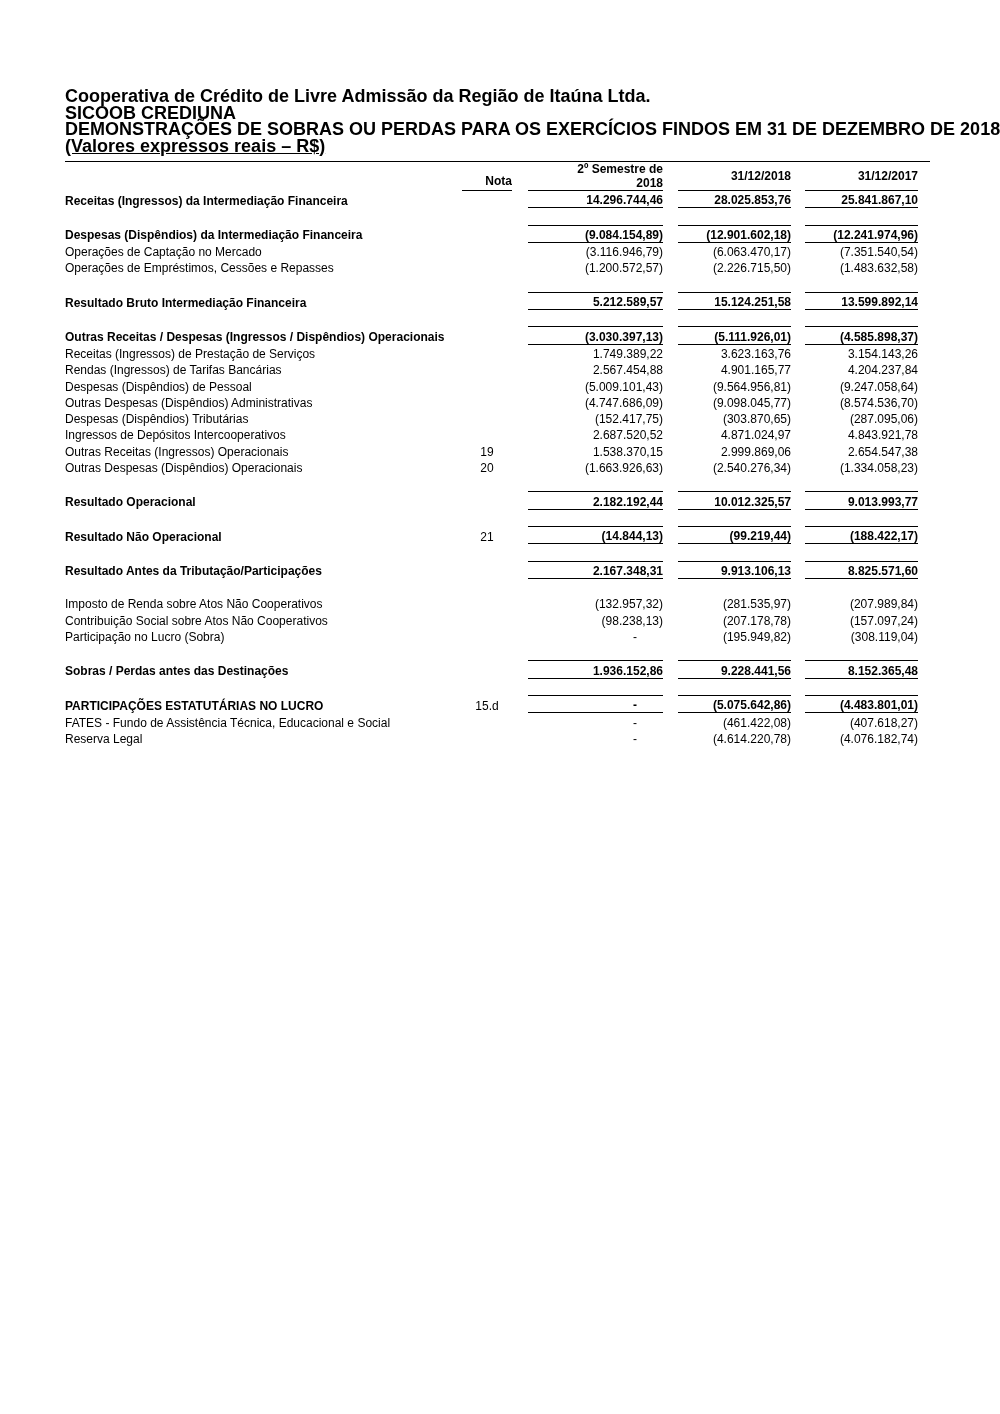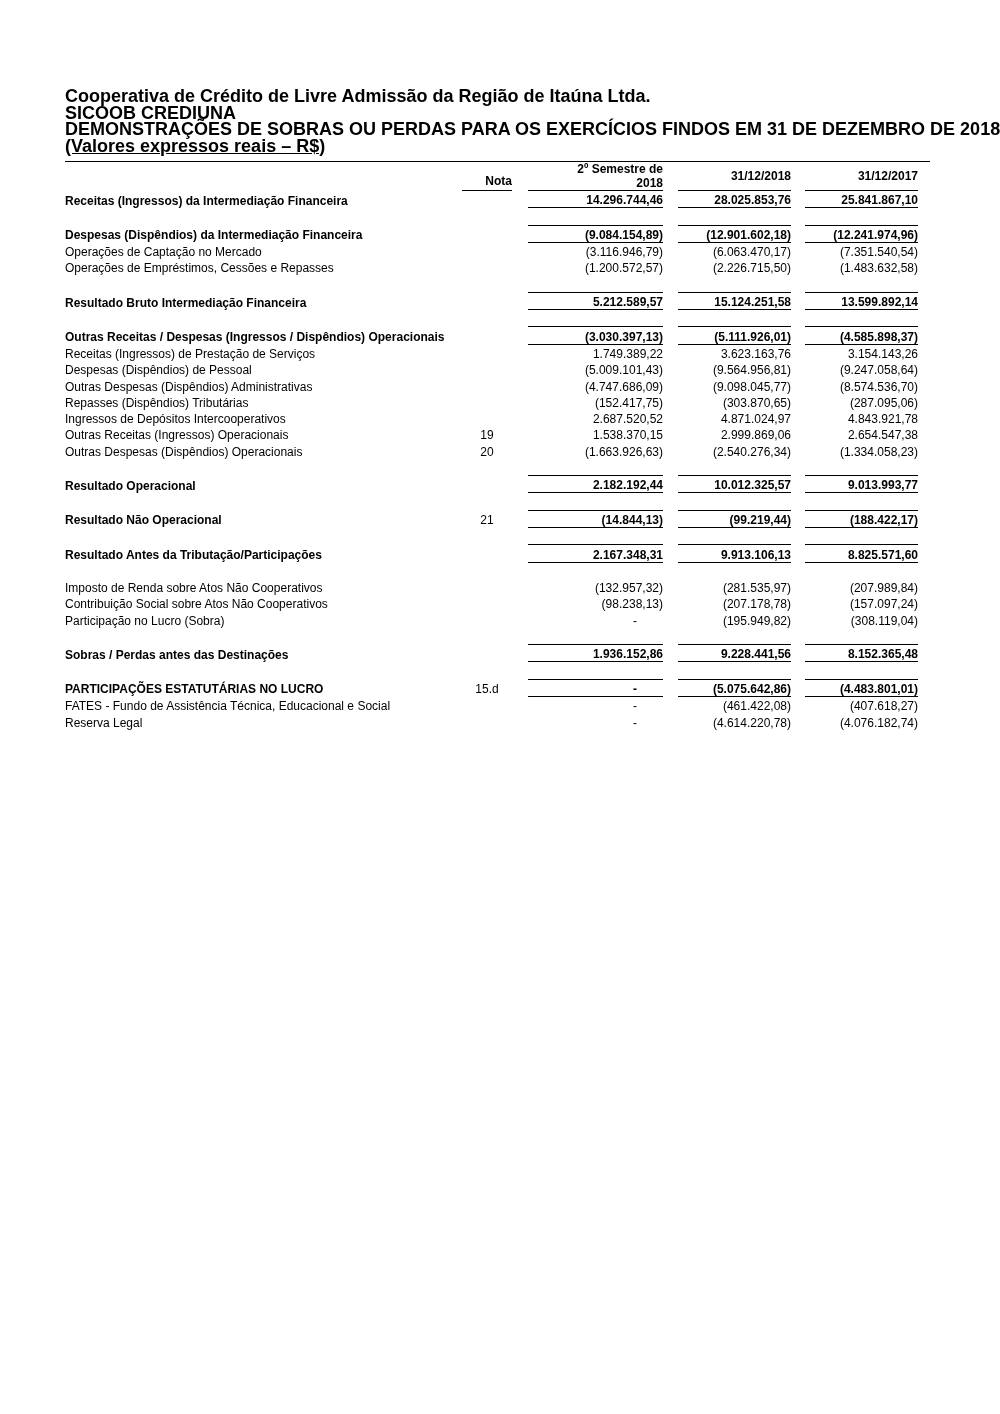--- a/index.html
+++ b/index.html
@@ -170,41 +170,51 @@
           <td class="label">Receitas (Ingressos) de Prestação de Serviços</td>
           <td class="nota"></td>
           <td class="gap"></td>
           <td class="num">1.749.389,22</td>
           <td class="gap"></td>
           <td class="num">3.623.163,76</td>
           <td class="gap"></td>
           <td class="num">3.154.143,26</td>
         </tr>
         <tr>
+          <td class="label">Rendas (Ingressos) de Tarifas Bancárias</td>
+          <td class="nota"></td>
+          <td class="gap"></td>
+          <td class="num">2.567.454,88</td>
+          <td class="gap"></td>
+          <td class="num">4.901.165,77</td>
+          <td class="gap"></td>
+          <td class="num">4.204.237,84</td>
+        </tr>
+        <tr>
           <td class="label">Despesas (Dispêndios) de Pessoal</td>
           <td class="nota"></td>
           <td class="gap"></td>
           <td class="num">(5.009.101,43)</td>
           <td class="gap"></td>
           <td class="num">(9.564.956,81)</td>
           <td class="gap"></td>
           <td class="num">(9.247.058,64)</td>
         </tr>
         <tr>
           <td class="label">Outras Despesas (Dispêndios) Administrativas</td>
           <td class="nota"></td>
           <td class="gap"></td>
           <td class="num">(4.747.686,09)</td>
           <td class="gap"></td>
           <td class="num">(9.098.045,77)</td>
           <td class="gap"></td>
           <td class="num">(8.574.536,70)</td>
         </tr>
         <tr>
-          <td class="label">Repasses (Dispêndios) Tributárias</td>
+          <td class="label">Despesas (Dispêndios) Tributárias</td>
           <td class="nota"></td>
           <td class="gap"></td>
           <td class="num">(152.417,75)</td>
           <td class="gap"></td>
           <td class="num">(303.870,65)</td>
           <td class="gap"></td>
           <td class="num">(287.095,06)</td>
         </tr>
         <tr>
           <td class="label">Ingressos de Depósitos Intercooperativos</td>

